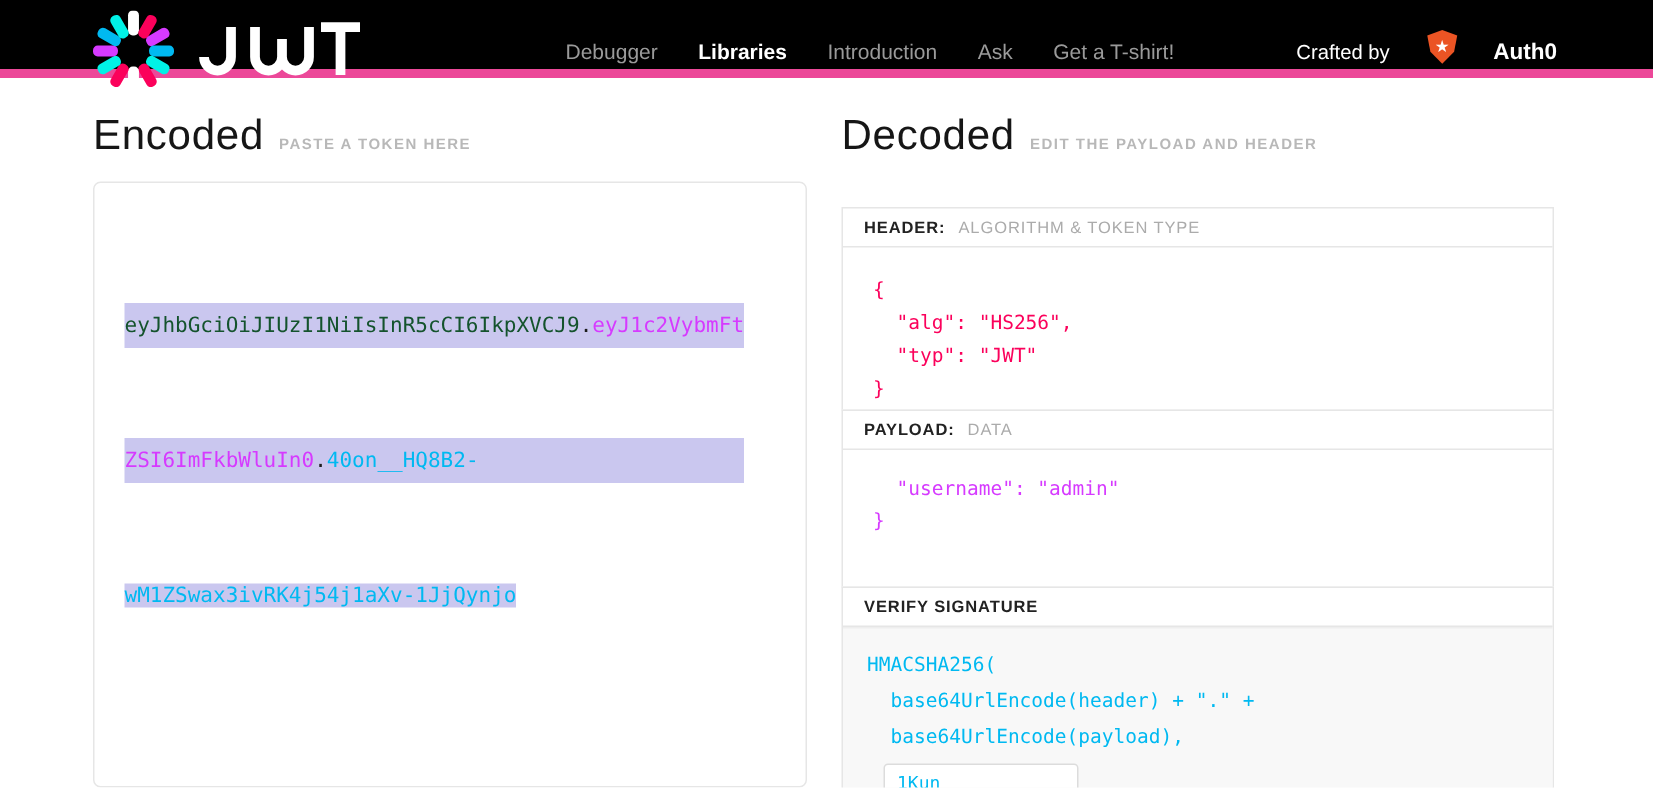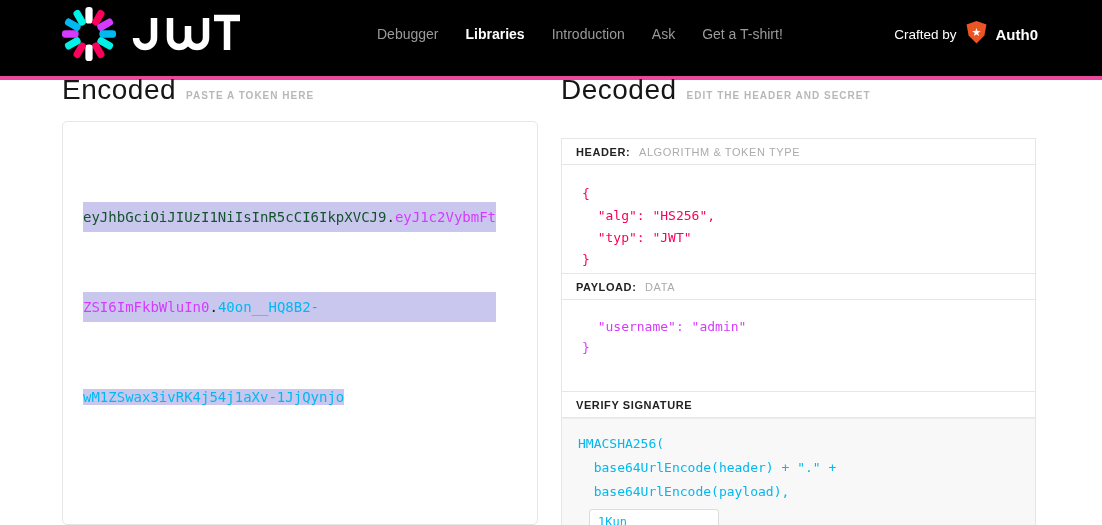--- a/index.html
+++ b/index.html
@@ -1,29 +1,29 @@
 <!DOCTYPE html>
 <html><head>
 <meta charset="utf-8">
 <style>
   * { margin:0; padding:0; box-sizing:border-box; }
   html,body { width:1102px; height:525px; overflow:hidden; background:#fff;
               font-family:"Liberation Sans", sans-serif; }
   body { position:relative; }
 
   
-  .nav { position:absolute; top:0; left:0; width:1102px; height:80px;
-         background:#000; border-bottom:4px solid #ec4899; }
+  .nav { position:absolute; top:0; left:0; width:1102px; height:52px;
+         background:#000; border-bottom:6px solid #ec4899; }
   .brand { position:absolute; left:62px; top:7px; display:flex; align-items:center; gap:16px; }
   .nav-links { position:absolute; left:377px; top:0; height:68px;
                display:flex; align-items:center; gap:27px; }
   .nav-link { font-size:14px; color:#9a9a9a; cursor:pointer; text-decoration:none; }
   .nav-link.active { color:#fff; font-weight:700; }
   .crafted { position:absolute; right:64px; top:0; height:68px;
-             display:flex; align-items:center; gap:9px; }
+             display:flex; align-items:center; gap:24px; }
   .crafted-label { color:#fff; font-size:13.5px; }
   .auth0-name { color:#fff; font-size:15px; font-weight:700; }
 
   
   .col-left  { position:absolute; left:62px;  top:71px; width:460px; }
   .col-right { position:absolute; left:561px; top:71px; width:475px; }
   .heading-row { display:flex; align-items:baseline; gap:10px; margin-top:3px; height:32px; }
   .heading { font-size:28px; font-weight:400; color:#161616; letter-spacing:0.5px; }
   .heading-sub { font-size:10px; font-weight:600; color:#b8b8b8; letter-spacing:1px; }
 
@@ -134,21 +134,21 @@
       <span class="tline sel"><span class="tok-header">eyJhbGciOiJIUzI1NiIsInR5cCI6IkpXVCJ9</span><span class="tok-dot">.</span><span class="tok-payload">eyJ1c2VybmFt</span></span>
       <span class="tline sel"><span class="tok-payload">ZSI6ImFkbWluIn0</span><span class="tok-dot">.</span><span class="tok-sig">40on__HQ8B2-</span></span>
       <span class="tline"><span class="sel-inline tok-sig">wM1ZSwax3ivRK4j54j1aXv-1JjQynjo</span></span>
     </div>
   </div>
 </div>
 
 <div class="col-right">
   <div class="heading-row">
     <span class="heading">Decoded</span>
-    <span class="heading-sub">EDIT THE HEADER AND SECRET</span>
+    <span class="heading-sub">EDIT THE PAYLOAD AND HEADER</span>
   </div>
 
   <div class="dbox hdr-box">
     <div class="dbox-title">
       <span class="dbox-label">HEADER:</span>
       <span class="dbox-sublabel">ALGORITHM &amp; TOKEN TYPE</span>
     </div>
     <div class="dbox-pre hdr-pre">{
   "alg": "HS256",
   "typ": "JWT"

